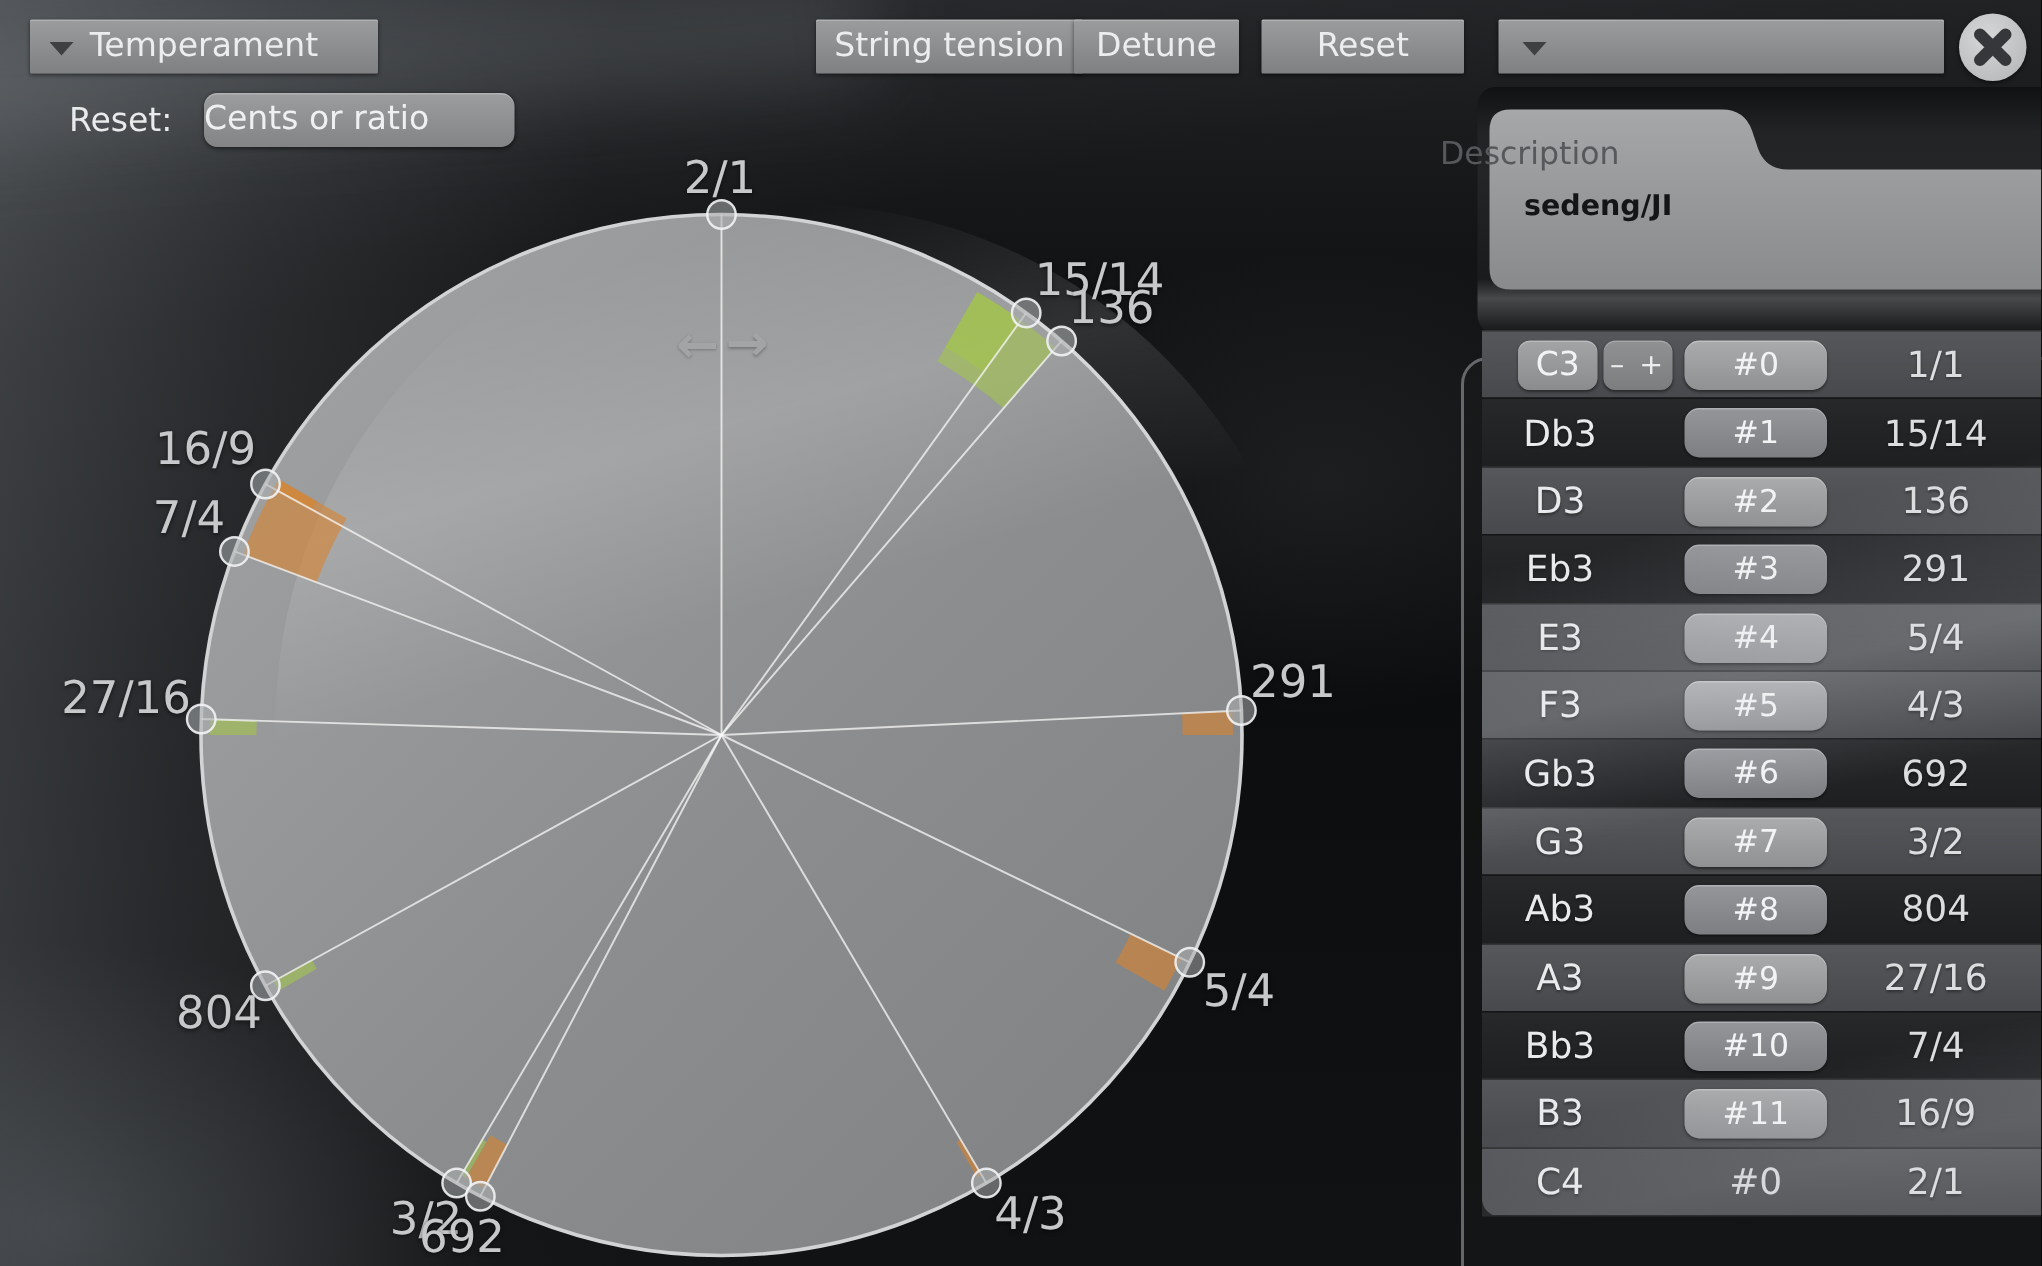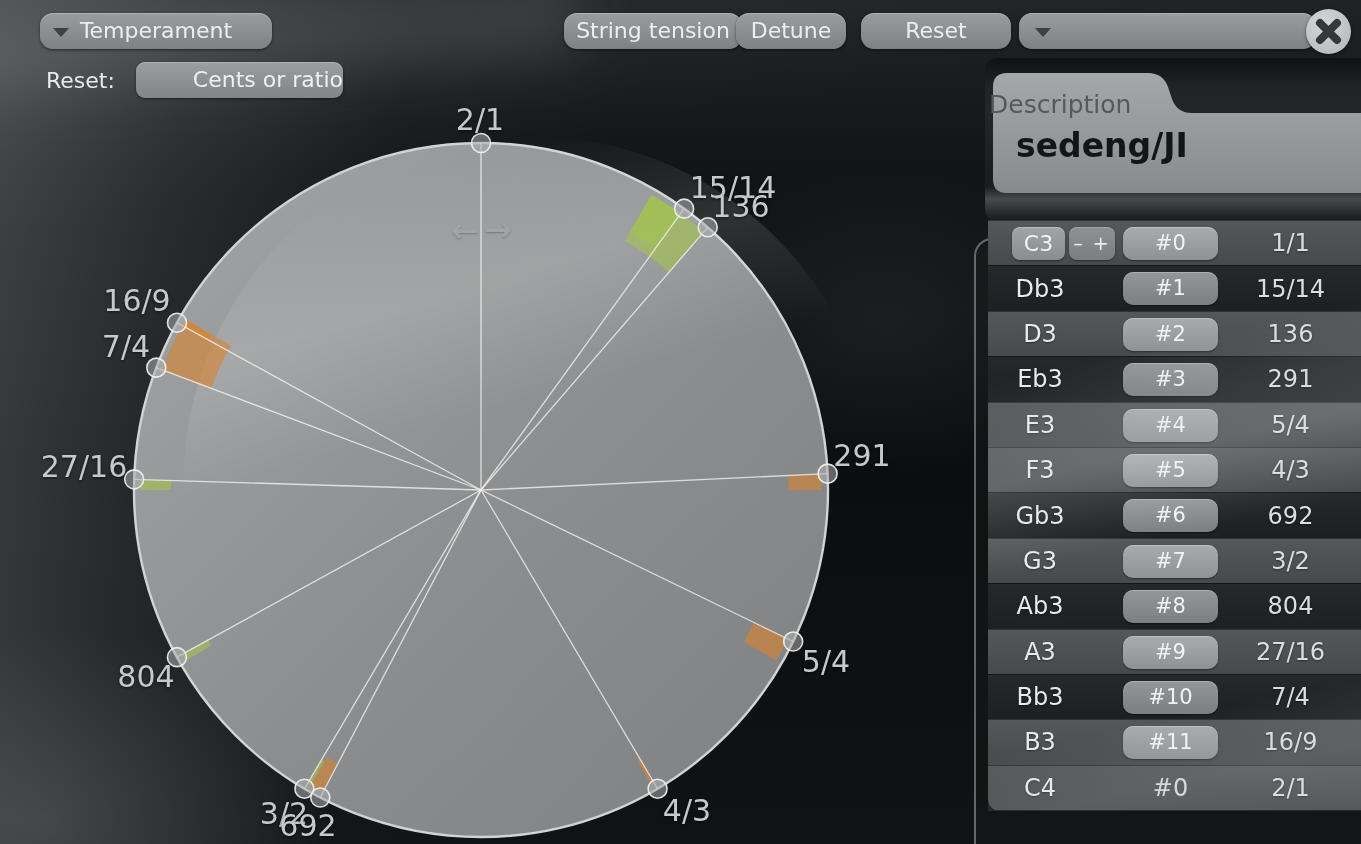--- a/index.html
+++ b/index.html
@@ -9,48 +9,48 @@
   .bg{position:absolute;inset:0;
     background:
       radial-gradient(420px 270px at 3% 97%, rgba(120,126,132,0.30), transparent 70%),
       radial-gradient(340px 220px at 65% 38%, rgba(95,100,106,0.16), transparent 70%),
       linear-gradient(97deg, rgba(128,133,138,0.42) 0%, rgba(95,100,105,0.30) 13%, rgba(48,51,54,0.14) 28%, rgba(0,0,0,0) 42%),
       linear-gradient(170deg, rgba(88,93,98,0.28) 0%, rgba(70,74,78,0.18) 9%, rgba(0,0,0,0) 22%),
       linear-gradient(180deg, #202224 0%, #131415 20%, #0c0d0e 55%, #111213 100%);}
   .bg-streak{position:absolute;left:-60px;top:6px;width:640px;height:70px;
     background:rgba(140,146,152,0.22);filter:blur(26px);transform:rotate(-4deg);}
   
-  .tb-btn{position:absolute;top:13px;height:36px;border-radius:13px;
+  .tb-btn{position:absolute;top:13px;height:36px;border-radius:1px;
     background:linear-gradient(#9a9c9e,#7e8082);
     box-shadow:0 1px 3px rgba(0,0,0,0.55), inset 0 1px 0 rgba(255,255,255,0.22);
-    color:#ecedee;font-size:22px;line-height:36px;text-align:center;cursor:default;margin-left:20px;}
+    color:#ecedee;font-size:22px;line-height:36px;text-align:center;cursor:default;}
   .tri-down{position:absolute;left:13px;top:15px;width:0;height:0;
     border-left:8px solid transparent;border-right:8px solid transparent;
     border-top:9px solid #3e4042;}
   .close-btn{position:absolute;left:1306px;top:9px;width:45px;height:45px;border-radius:50%;
     background:radial-gradient(circle at 40% 35%, #d6d7d8, #b2b3b5);
     box-shadow:0 1px 3px rgba(0,0,0,0.6);}
   .values-label{position:absolute;left:46px;top:68px;font-size:22px;color:#e9eaeb;}
   .values-btn{position:absolute;left:136px;top:62px;width:207px;height:36px;border-radius:9px;
     background:linear-gradient(#9b9d9f,#828486);
     box-shadow:0 1px 3px rgba(0,0,0,0.5), inset 0 1px 0 rgba(255,255,255,0.22);
-    color:#eff0f1;font-size:22px;line-height:36px;text-align:right;}
+    color:#eff0f1;font-size:22px;line-height:36px;text-align:left;}
   
   .plot-svg{position:absolute;left:0;top:0;}
   .ring-label{position:absolute;transform:translate(-50%,-50%);font-size:30px;color:#c6c8c9;
     text-shadow:0 1px 3px rgba(0,0,0,0.55);white-space:nowrap;}
   .nav-arrow{position:absolute;transform:translate(-50%,-50%);font-size:34px;font-weight:bold;
     color:#a2a4a5;text-shadow:0 1px 2px rgba(0,0,0,0.25);}
   
   .desc-backdrop{position:absolute;left:985px;top:58px;width:376px;height:164px;
     border-radius:12px 0 0 12px;
     background:linear-gradient(180deg,#101112 0%,#222325 18%,#242527 34%,#1a1b1d 78%,#47494b 86%,#151617 100%);}
   .desc-svg{position:absolute;left:0;top:0;}
-  .desc-tab-label{position:absolute;left:989px;top:90px;font-size:25px;color:#56585b;}
-  .desc-text{position:absolute;left:1016px;top:126px;font-size:33px;font-weight:600;color:#141517;}
+  .desc-tab-label{position:absolute;left:960px;top:90px;font-size:21px;color:#56585b;}
+  .desc-text{position:absolute;left:1016px;top:126px;font-size:19px;font-weight:600;color:#141517;}
   .outline-panel{position:absolute;left:974px;top:238px;width:700px;height:640px;
     border:2px solid rgba(200,204,208,0.45);border-radius:18px;background:rgba(26,28,30,0.35);}
   .map-table{position:absolute;left:988px;top:220px;width:373px;height:591px;
     border-radius:0 0 0 12px;overflow:hidden;}
   .mrow{position:relative;width:100%;height:45.4px;border-top:1px solid rgba(0,0,0,0.30);box-sizing:border-box;}
   .mrow.white{background:linear-gradient(#55575a,#47494c);}
   .mrow.black{background:linear-gradient(#26282a,#1d1f21);}
   .mrow .note-label{position:absolute;left:0;top:0;width:104px;height:100%;
     display:flex;align-items:center;justify-content:center;font-size:24px;color:#e9eaeb;
     text-shadow:0 1px 2px rgba(0,0,0,0.4);}
@@ -84,21 +84,21 @@
   <div class="tb-btn" style="left:20px;width:232px;">
     <span class="tri-down"></span>
     <span>Temperament</span>
   </div>
   <div class="tb-btn" style="left:544px;width:178px;">
     <span>String tension</span>
   </div>
   <div class="tb-btn" style="left:716px;width:110px;text-align:center;">
     <span>Detune</span>
   </div>
-  <div class="tb-btn" style="left:841px;width:150px;">
+  <div class="tb-btn" style="left:841px;width:135px;">
     <span>Reset</span>
   </div>
   <div class="tb-btn" style="left:999px;width:297px;">
     <span class="tri-down" style="left:16px;"></span>
   </div>
   <div class="close-btn">
     <svg width="45" height="45" viewBox="0 0 45 45">
       <path d="M14 14 L31 31 M31 14 L14 31" stroke="#35373a" stroke-width="8" stroke-linecap="round" fill="none"></path>
     </svg>
   </div>

